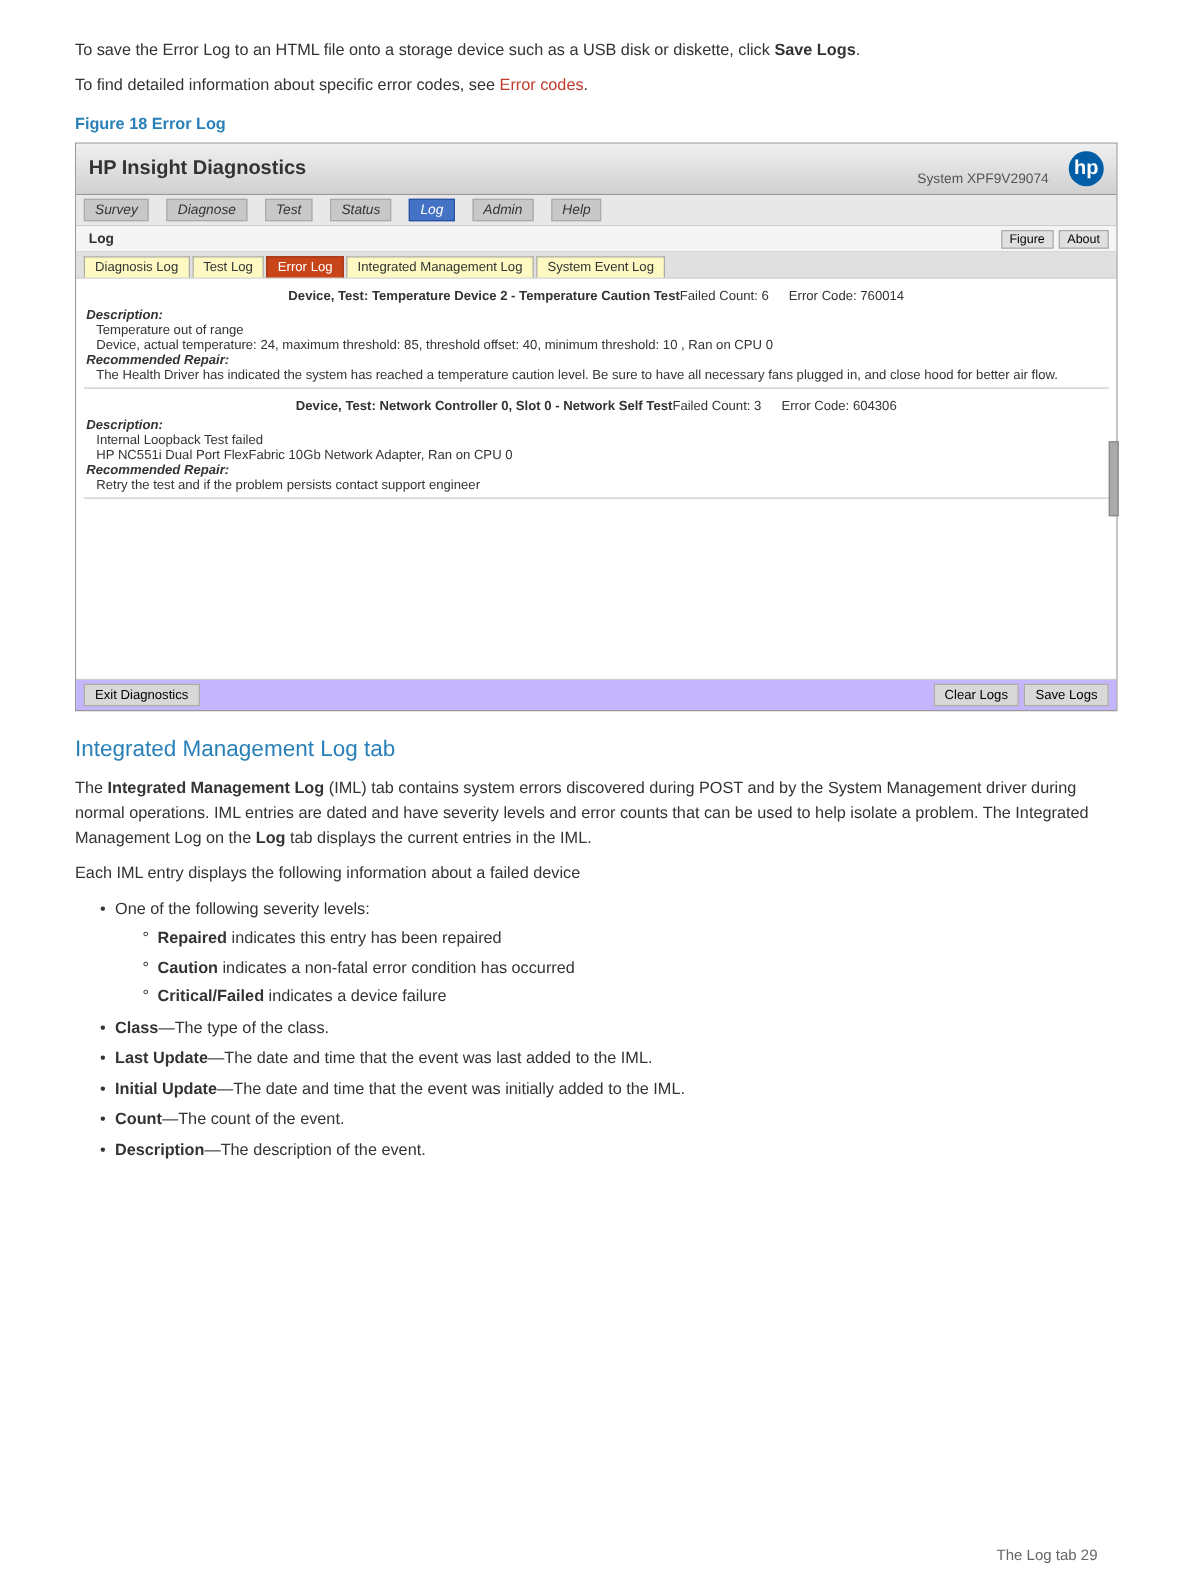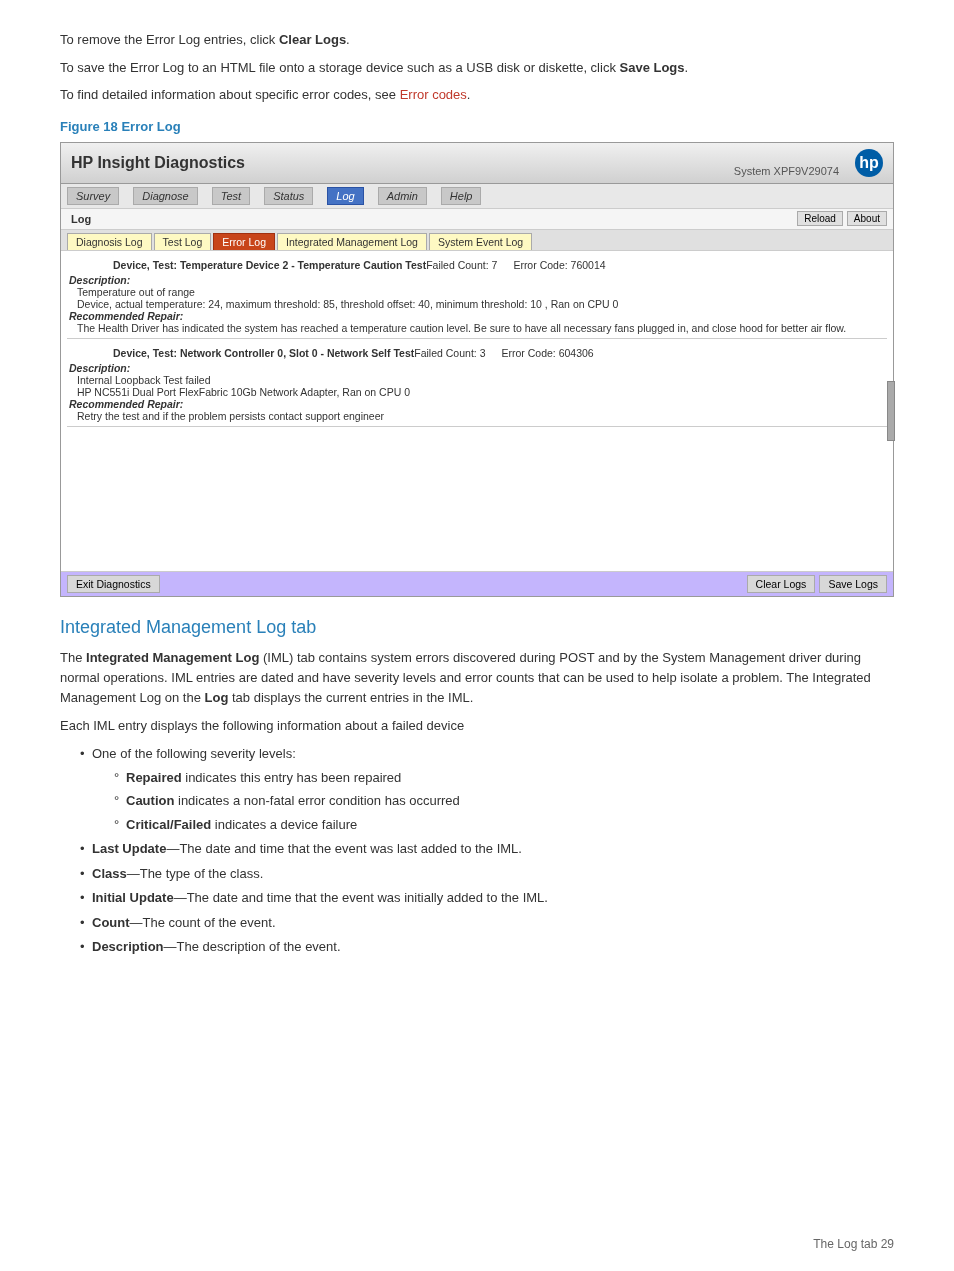--- a/index.html
+++ b/index.html
@@ -164,24 +164,23 @@
 
     .error-entry {
       border-bottom: 1px solid #ccc;
       padding: 4px 2px;
       margin-bottom: 4px;
       font-size: 10.5px;
     }
 
     .error-entry-header {
       display: flex;
-      justify-content: flex-start;
+      justify-content: center;
       align-items: flex-start;
       margin-bottom: 3px;
-      margin-left: 44px;
     }
 
     .error-title {
       font-weight: bold;
       font-size: 10.5px;
       color: #333;
     }
 
     .error-counts {
       display: flex;
@@ -273,21 +272,21 @@
       content: "°";
       position: absolute;
       left: 2px;
       top: 0;
       font-size: 13px;
     }
 
     .page-footer {
       position: absolute;
       bottom: 20px;
-      right: 60px;
+      right: 76px;
       font-size: 12px;
       color: #666;
     }
 
     .scroll-indicator {
       position: absolute;
       right: -2px;
       top: 50%;
       transform: translateY(-50%);
       width: 8px;
@@ -296,23 +295,20 @@
       border: 1px solid #888;
       cursor: pointer;
     }
   </style>
 </head>
 <body>
 
 <div class="page-content">
 
   <p>
-    To remove the Error Log entries, click <strong>Clear Logs</strong>.
-  </p>
-  <p>
     To save the Error Log to an HTML file onto a storage device such as a USB disk or diskette, click <strong>Save Logs</strong>.
   </p>
   <p>
     To find detailed information about specific error codes, see <a class="link">Error codes</a>.
   </p>
 
   <div class="figure-title">Figure 18 Error Log</div>
 
   <div class="hp-window">
 
@@ -330,40 +326,40 @@
       <span class="hp-menu-item">Test</span>
       <span class="hp-menu-item">Status</span>
       <span class="hp-menu-item active">Log</span>
       <span class="hp-menu-item">Admin</span>
       <span class="hp-menu-item">Help</span>
     </div>
 
     <div class="hp-toolbar">
       <span class="hp-toolbar-label">Log</span>
       <div class="hp-toolbar-right">
-        <button class="hp-btn-small">Reload</button>
+        <button class="hp-btn-small">Figure</button>
         <button class="hp-btn-small">About</button>
       </div>
     </div>
 
     <div class="hp-tabs">
       <span class="hp-tab">Diagnosis Log</span>
       <span class="hp-tab">Test Log</span>
       <span class="hp-tab active">Error Log</span>
       <span class="hp-tab">Integrated Management Log</span>
       <span class="hp-tab">System Event Log</span>
     </div>
 
     <div class="hp-content">
 
       <div class="error-entry">
         <div class="error-entry-header">
           <span class="error-title">Device, Test: Temperature Device 2 - Temperature Caution Test</span>
           <div class="error-counts">
-            <span>Failed Count: 7</span>
+            <span>Failed Count: 6</span>
             <span>Error Code: 760014</span>
           </div>
         </div>
         <div>
           <span class="error-section-label">Description:</span>
         </div>
         <div class="error-text">
           Temperature out of range<br>
           Device, actual temperature: 24, maximum threshold: 85, threshold offset: 40, minimum threshold: 10 , Ran on CPU 0
         </div>
@@ -420,22 +416,22 @@
 
   <ul class="bullet-list">
     <li>
       <span>One of the following severity levels:</span>
       <ul class="sub-bullet-list">
         <li><strong>Repaired</strong> indicates this entry has been repaired</li>
         <li><strong>Caution</strong> indicates a non-fatal error condition has occurred</li>
         <li><strong>Critical/Failed</strong> indicates a device failure</li>
       </ul>
     </li>
+    <li><strong>Class</strong>—The type of the class.</li>
     <li><strong>Last Update</strong>—The date and time that the event was last added to the IML.</li>
-    <li><strong>Class</strong>—The type of the class.</li>
     <li><strong>Initial Update</strong>—The date and time that the event was initially added to the IML.</li>
     <li><strong>Count</strong>—The count of the event.</li>
     <li><strong>Description</strong>—The description of the event.</li>
   </ul>
 
 </div>
 
 <div class="page-footer">
   <span>The Log tab    29</span>
 </div>

